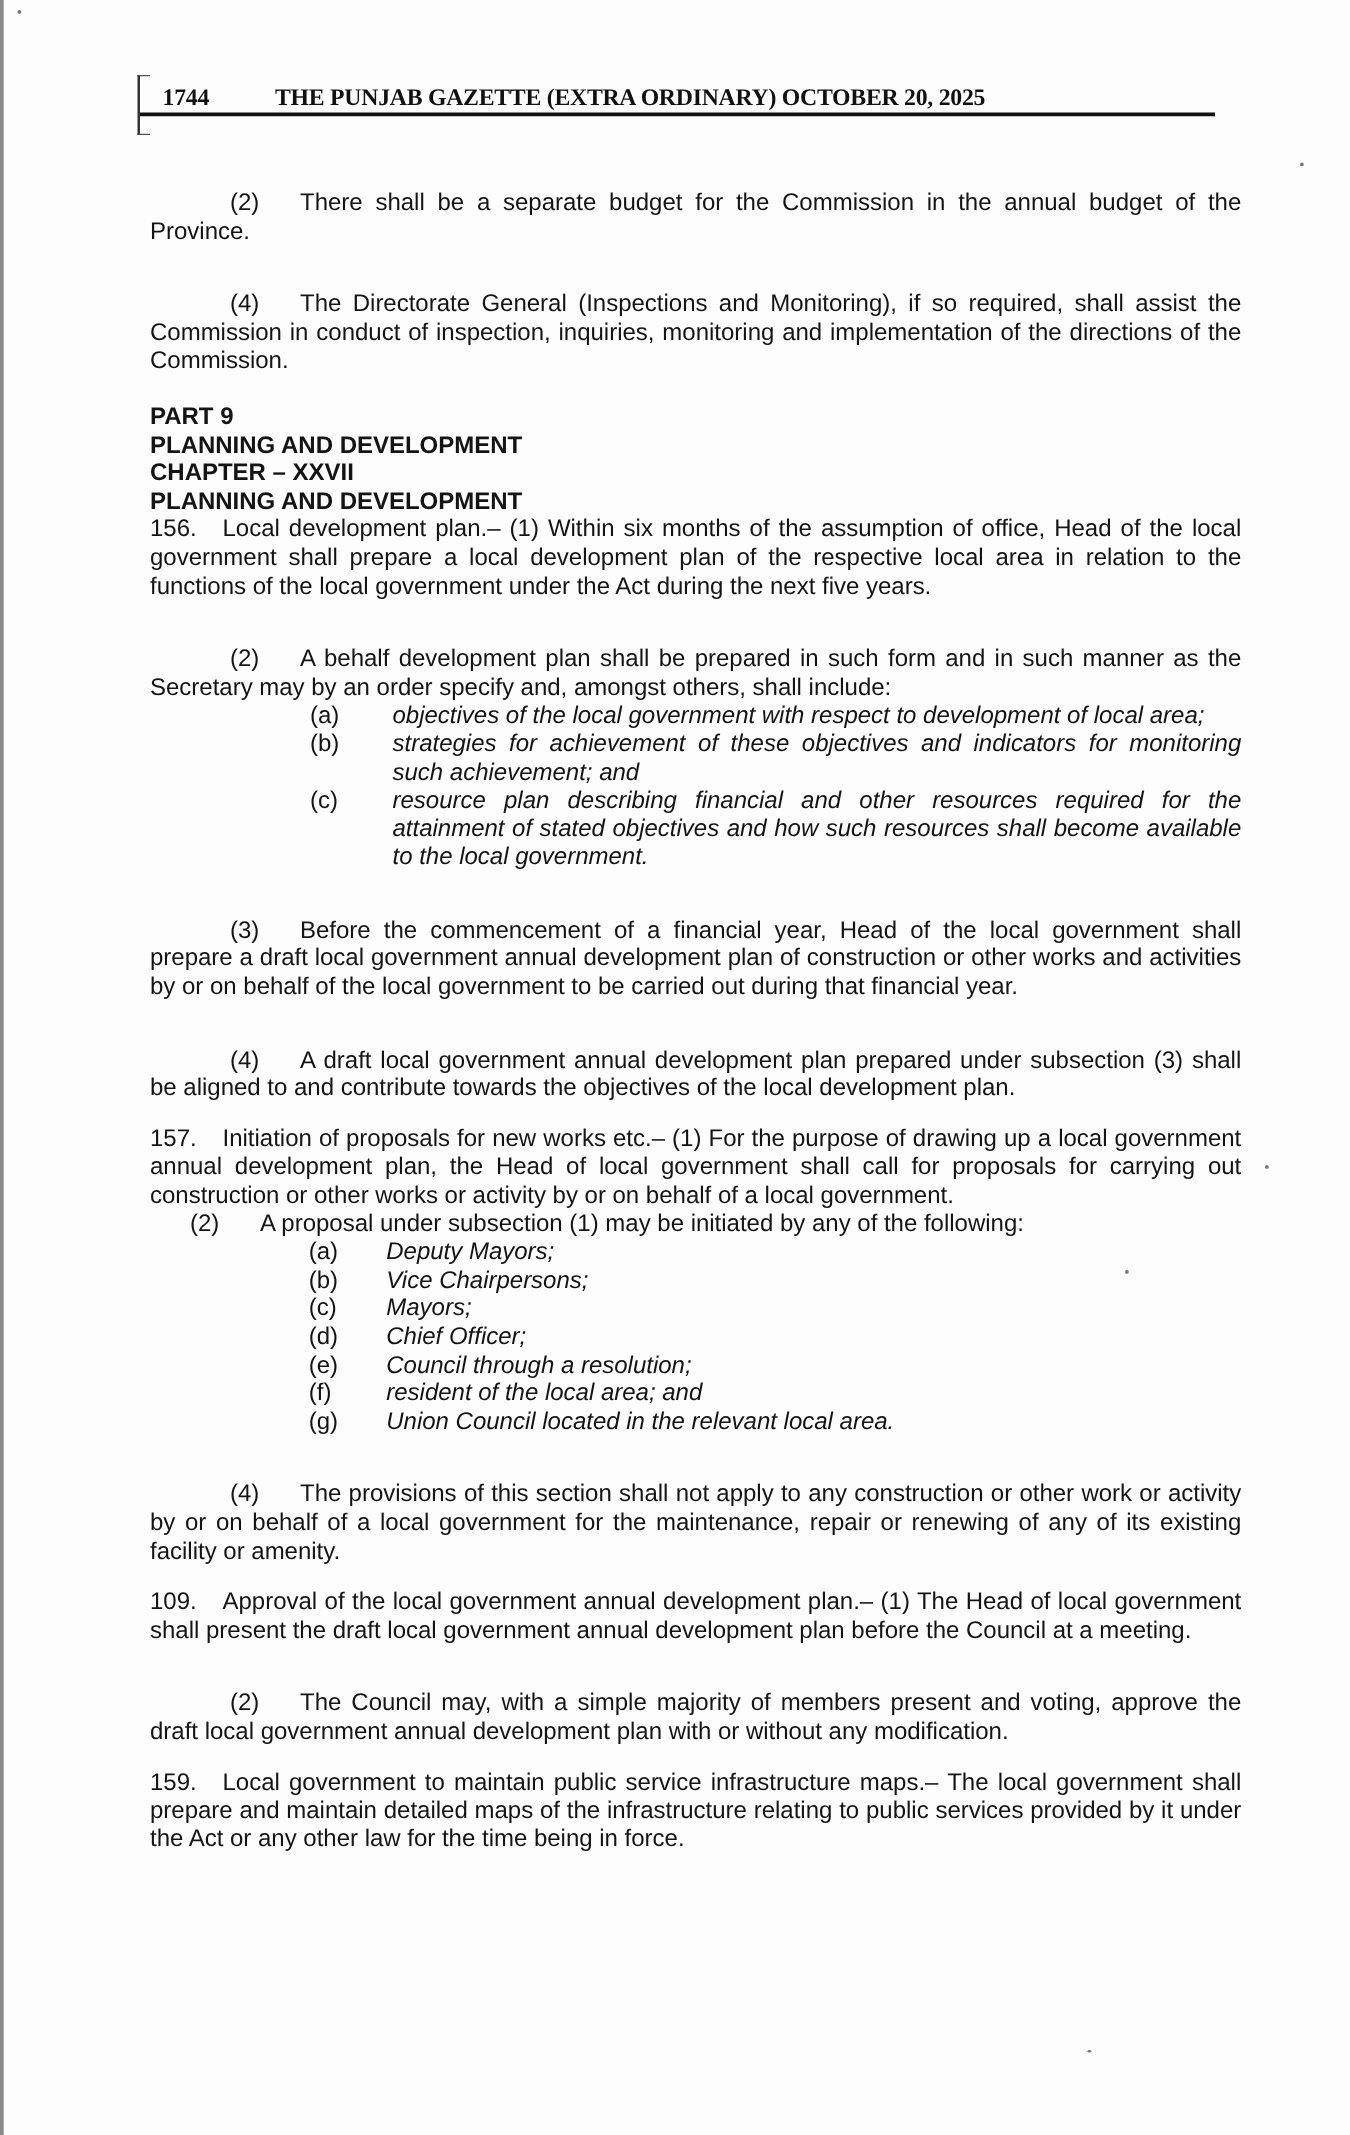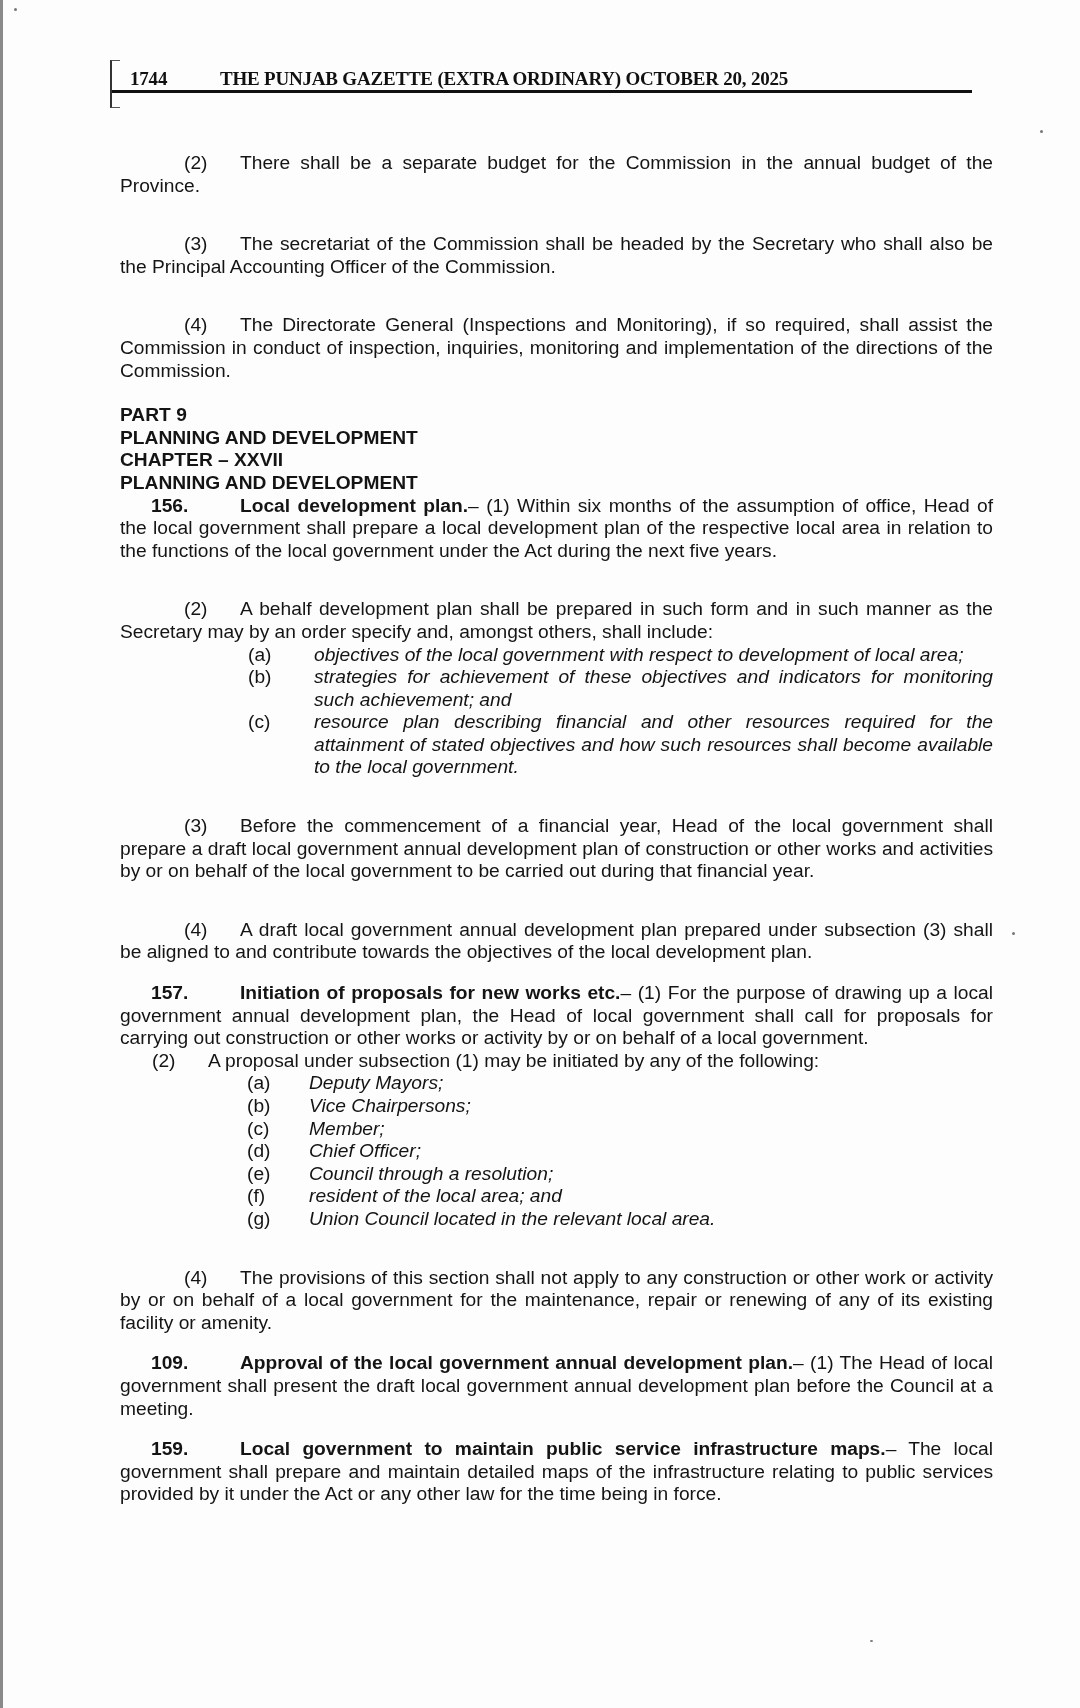--- a/index.html
+++ b/index.html
@@ -22,21 +22,21 @@
   .corner-mark { position: absolute; left: 110px; top: 60px; width: 8px; height: 46px;
     border-left: 2px solid #333; border-top: 1px solid #555; border-bottom: 1px solid #555; }
 
   .body { position: absolute; left: 120px; top: 116px; width: 873px; }
   p { margin: 0; text-align: justify; }
   .ind { text-indent: 64px; margin-top: 36px; }
   .num { display: inline-block; width: 56px; text-indent: 0; }
   .gap { height: 18px; }
   .center { text-align: left; font-weight: bold; }
   .heading-block { margin-top: 16px; }
-  .sec-num, .sec-title { font-weight: bold; margin-left: 31px; }
+  .sec-num, .sec-title { font-weight: normal; }
   .sec-num { display: inline-block; width: 58px; }
   .clause { display: flex; margin-left: 128px; }
   .clause .lbl { width: 66px; flex: none; }
   .clause .txt { flex: 1; text-align: justify; font-style: italic; }
   .clause.list { margin-left: 127px; }
   .clause.list .lbl { width: 62px; }
   .sub2 { margin-left: 32px; }
   .sub2 .num { width: 56px; }
   .speck { position: absolute; background: #777; border-radius: 50%; }
 </style>
@@ -49,21 +49,20 @@
 
   <div class="header">
     <span class="page-no">1744</span>
     <span class="title">THE PUNJAB GAZETTE (EXTRA ORDINARY) OCTOBER 20, 2025</span>
   </div>
   <div class="header-rule"></div>
 
   <div class="body">
 
     <p class="ind"><span class="num">(2)</span><span>There shall be a separate budget for the Commission in the annual budget of the Province.</span></p>
-    <p class="ind"><span class="num">(3)</span><span>The secretariat of the Commission shall be headed by the Secretary who shall also be the Principal Accounting Officer of the Commission.</span></p>
     <p class="ind"><span class="num">(4)</span><span>The Directorate General (Inspections and Monitoring), if so required, shall assist the Commission in conduct of inspection, inquiries, monitoring and implementation of the directions of the Commission.</span></p>
 
     <div class="heading-block" style="margin-top:22px;">
       <p class="center">PART 9</p>
       <p class="center">PLANNING AND DEVELOPMENT</p>
       <p class="center">CHAPTER – XXVII</p>
       <p class="center">PLANNING AND DEVELOPMENT</p>
     </div>
 
     <div>
@@ -93,21 +92,21 @@
       <div class="clause list">
           <span class="lbl">(a)</span>
           <span class="txt">Deputy Mayors;</span>
         </div>
       <div class="clause list">
           <span class="lbl">(b)</span>
           <span class="txt">Vice Chairpersons;</span>
         </div>
       <div class="clause list">
           <span class="lbl">(c)</span>
-          <span class="txt">Member;</span>
+          <span class="txt">Mayors;</span>
         </div>
       <div class="clause list">
           <span class="lbl">(d)</span>
           <span class="txt">Chief Officer;</span>
         </div>
       <div class="clause list">
           <span class="lbl">(e)</span>
           <span class="txt">Council through a resolution;</span>
         </div>
       <div class="clause list">
@@ -118,20 +117,21 @@
           <span class="lbl">(g)</span>
           <span class="txt">Union Council located in the relevant local area.</span>
         </div>
       <p class="ind"><span class="num">(4)</span><span>The provisions of this section shall not apply to any construction or other work or activity by or on behalf of a local government for the maintenance, repair or renewing of any of its existing facility or amenity.</span></p>
     </div>
 
     <div class="gap"></div>
 
     <div>
       <p><span class="sec-num">109.</span><span class="sec-title">Approval of the local government annual development plan.</span><span>– (1) The Head of local government shall present the draft local government annual development plan before the Council at a meeting.</span></p>
+      <p class="ind"><span class="num">(2)</span><span>The Council may, with a simple majority of members present and voting, approve the draft local government annual development plan with or without any modification.</span></p>
     </div>
 
     <div class="gap"></div>
 
     <div>
       <p><span class="sec-num">159.</span><span class="sec-title">Local government to maintain public service infrastructure maps.</span><span>– The local government shall prepare and maintain detailed maps of the infrastructure relating to public services provided by it under the Act or any other law for the time being in force.</span></p>
     </div>
   </div>
 
   <div class="speck" style="left:14px;top:8px;width:3px;height:3px;"></div>

